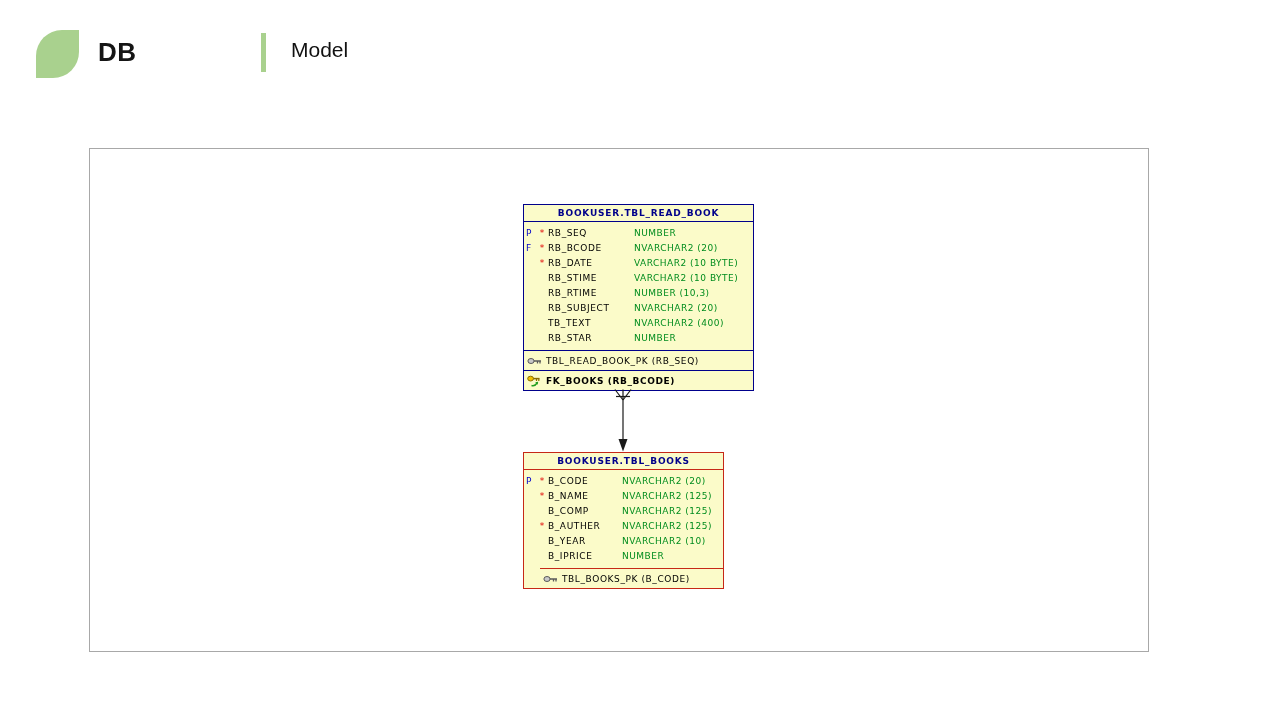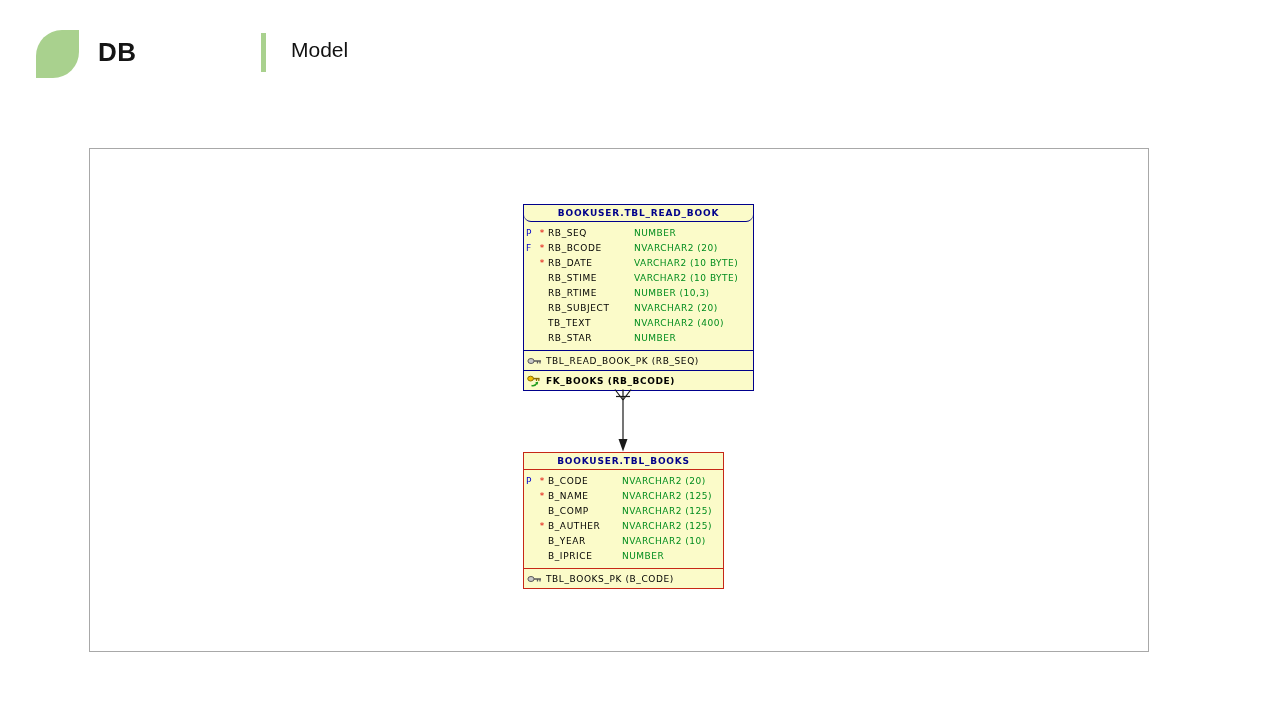--- a/index.html
+++ b/index.html
@@ -45,21 +45,21 @@
 
 <div class="slide">
 
   <div class="logo-leaf"></div>
   <div class="logo-text">DB</div>
   <div class="accent-bar"></div>
   <div class="page-title">Model</div>
 
   <div class="canvas">
       <div class="entity" style="left: 433px; top: 55px; width: 231px; border-color: rgb(0, 0, 139); background: rgb(251, 251, 201);">
-        <div class="entity-header" style="border-color: rgb(0, 0, 139); border-radius: 7px;">BOOKUSER.TBL_READ_BOOK</div>
+        <div class="entity-header" style="border-color: rgb(0, 0, 139);">BOOKUSER.TBL_READ_BOOK</div>
         <div class="entity-cols">
           <div class="col-row">
             <span class="col-key">P</span>
             <span class="col-mand">*</span>
             <span class="col-name" style="width: 86px;">RB_SEQ</span>
             <span class="col-type">NUMBER</span>
           </div>
           <div class="col-row">
             <span class="col-key">F</span>
             <span class="col-mand">*</span>
@@ -161,21 +161,21 @@
             <span class="col-name" style="width: 74px;">B_YEAR</span>
             <span class="col-type">NVARCHAR2 (10)</span>
           </div>
           <div class="col-row">
             <span class="col-key"></span>
             <span class="col-mand"></span>
             <span class="col-name" style="width: 74px;">B_IPRICE</span>
             <span class="col-type">NUMBER</span>
           </div>
         </div>
-        <div class="key-row" style="border-color: rgb(198, 40, 23);">
+        <div class="key-row" style="border-color: rgb(198, 40, 23); margin-left: 16px;">
           <span class="key-icon">
             <svg width="15" height="12" viewBox="0 0 15 12">
               <ellipse cx="4" cy="6" rx="3.1" ry="2.5" fill="#C9C9C9" stroke="#5A5A5A" stroke-width="1"></ellipse>
               <line x1="7" y1="6" x2="14" y2="6" stroke="#5A5A5A" stroke-width="1.5"></line>
               <line x1="10.5" y1="6" x2="10.5" y2="8.5" stroke="#5A5A5A" stroke-width="1.3"></line>
               <line x1="13" y1="6" x2="13" y2="8.5" stroke="#5A5A5A" stroke-width="1.3"></line>
             </svg>
           </span>
           <span class="key-label">TBL_BOOKS_PK (B_CODE)</span>
         </div>

